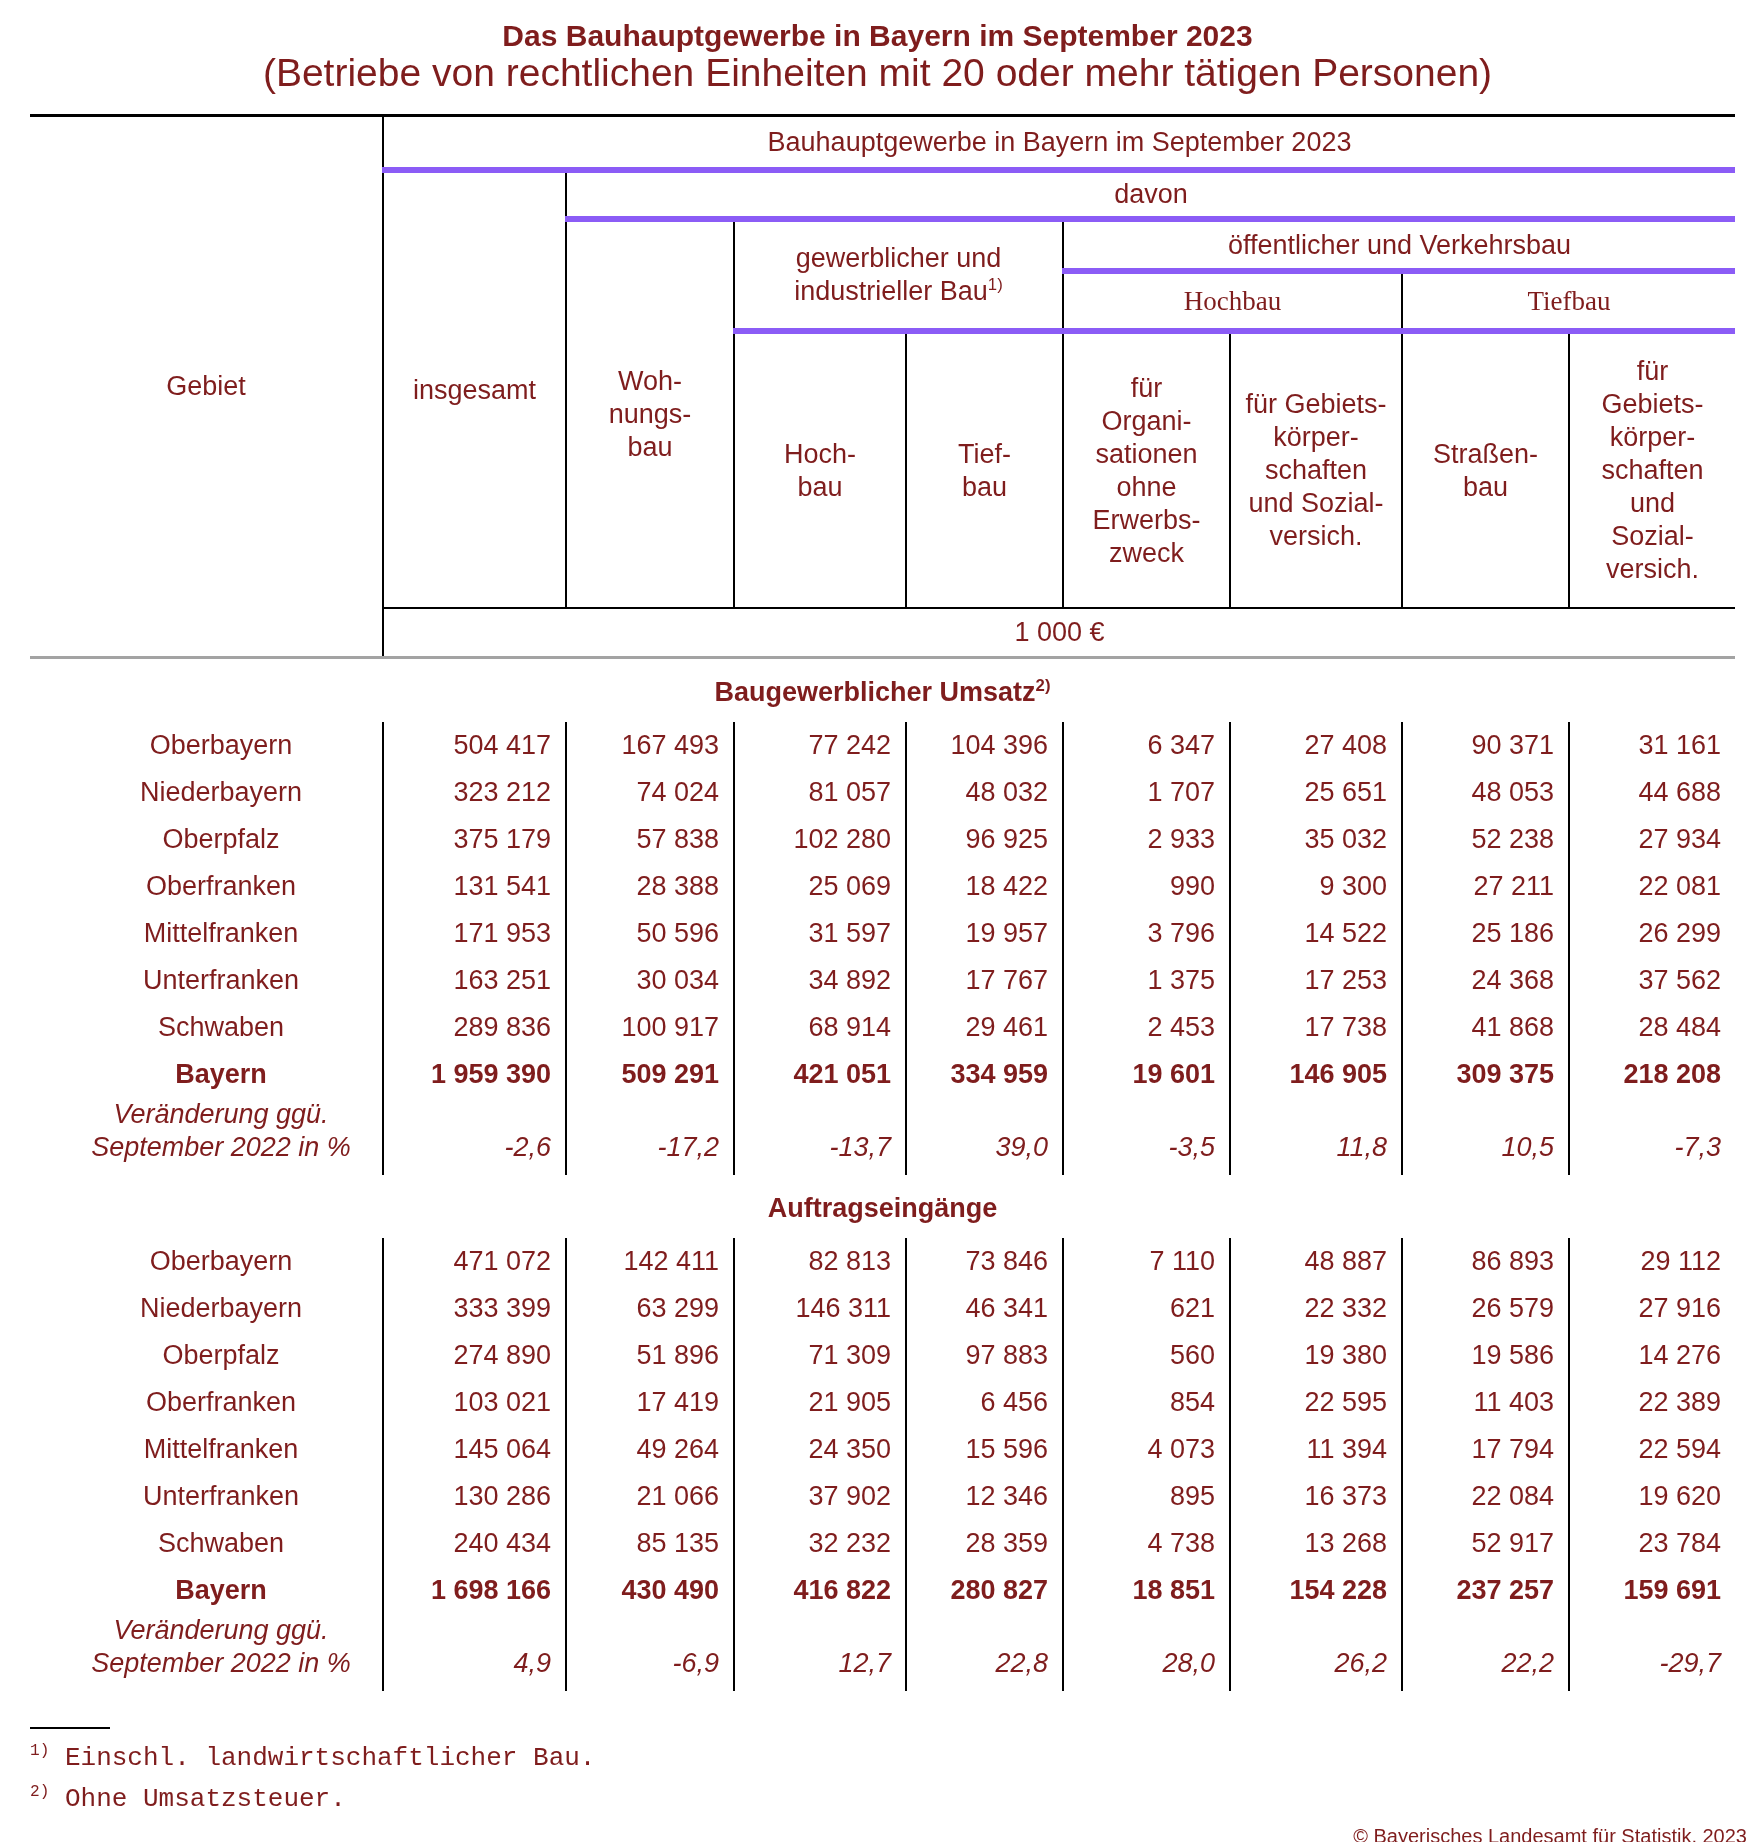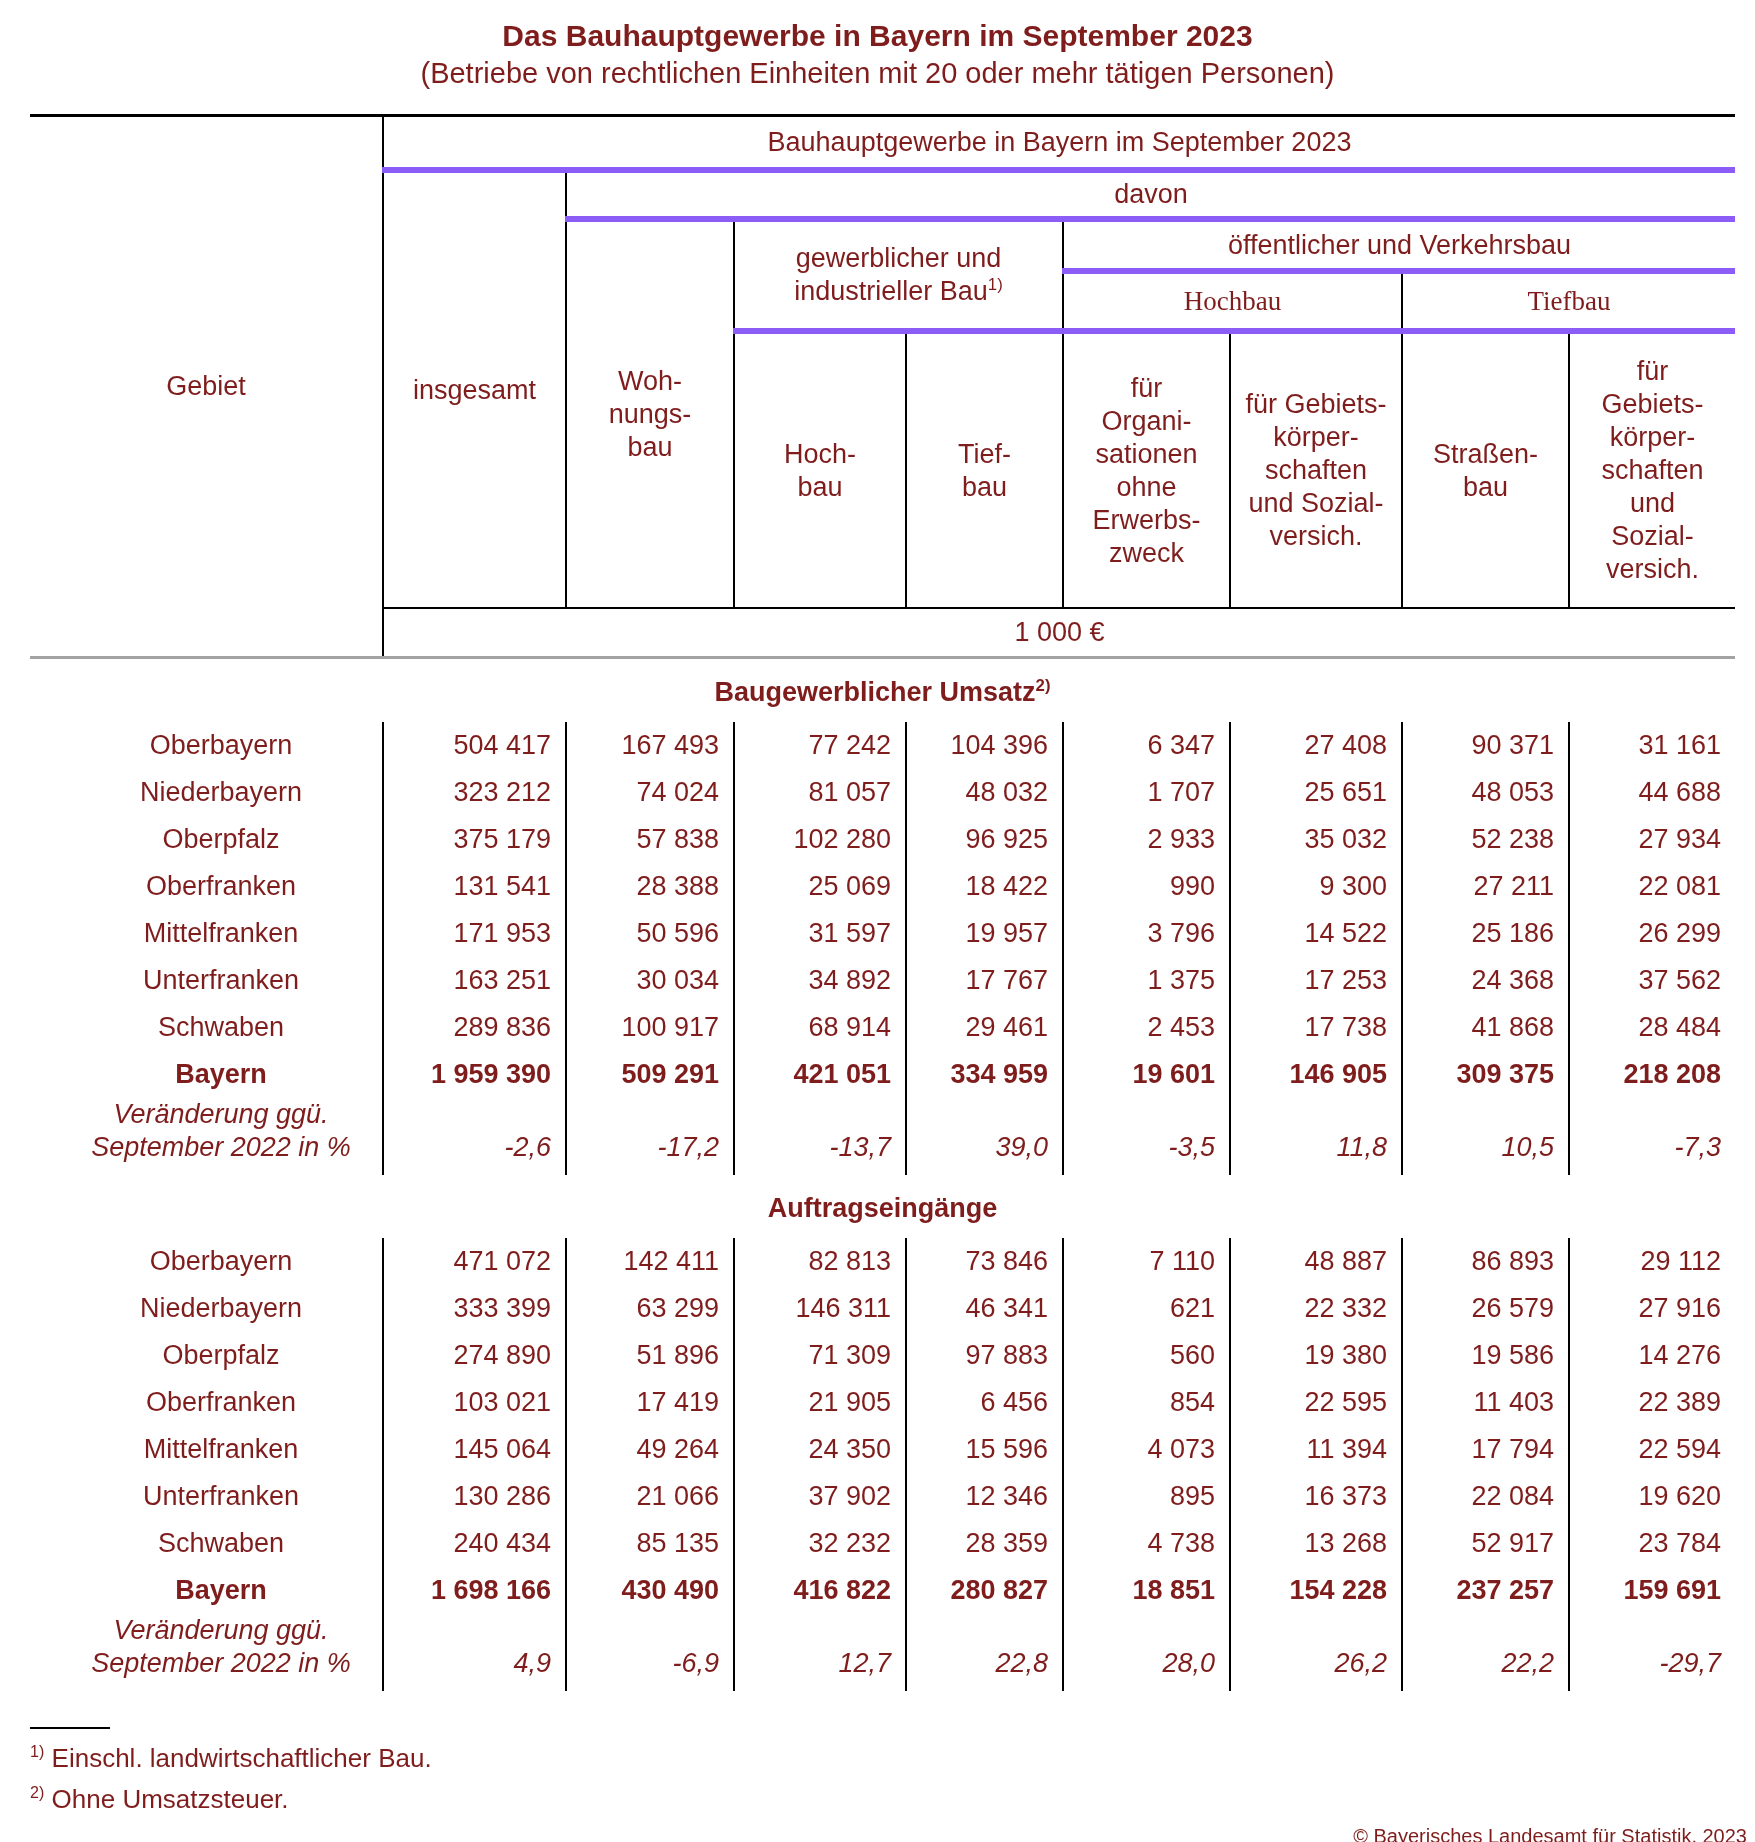--- a/index.html
+++ b/index.html
@@ -14,21 +14,21 @@
     overflow: hidden;
   }
   .titles { width: 1755px; text-align: center; padding-top: 18px; }
   .doc-title {
     font-size: 30px;
     font-weight: bold;
     line-height: 36px;
     margin: 0;
   }
   .doc-subtitle {
-    font-size: 29px;
+    font-size: 39px;
     font-weight: normal;
     line-height: 34px;
     margin: 2px 0 0 0;
   }
   table.main {
     border-collapse: collapse;
     table-layout: fixed;
     width: 1705px;
     margin-left: 30px;
     margin-top: 24px;
@@ -74,21 +74,21 @@
   tr.bold-row td { font-weight: bold; }
   tr.change-row td {
     vertical-align: bottom;
     font-style: italic;
     padding-bottom: 11px;
   }
   tr.change-row td.region { white-space: pre-line; }
 
   .footnotes { margin-left: 30px; margin-top: 36px; font-size: 26px; }
   .fn-rule { width: 80px; border-top: 2px solid #000; margin-bottom: 14px; }
-  .fn-line { margin: 0 0 10px 0; line-height: 31px; }
+  .fn-line { margin: 0 0 10px 0; line-height: 31px; font-family: Liberation Mono, monospace; }
   .copyright {
     width: 1735px;
     text-align: right;
     font-size: 20px;
     margin-top: 4px;
     margin-left: 12px;
   }
 </style>
 </head>
 <body>

